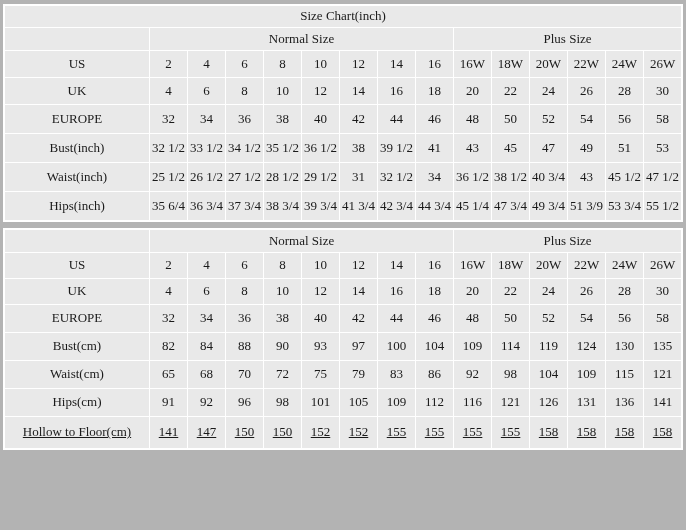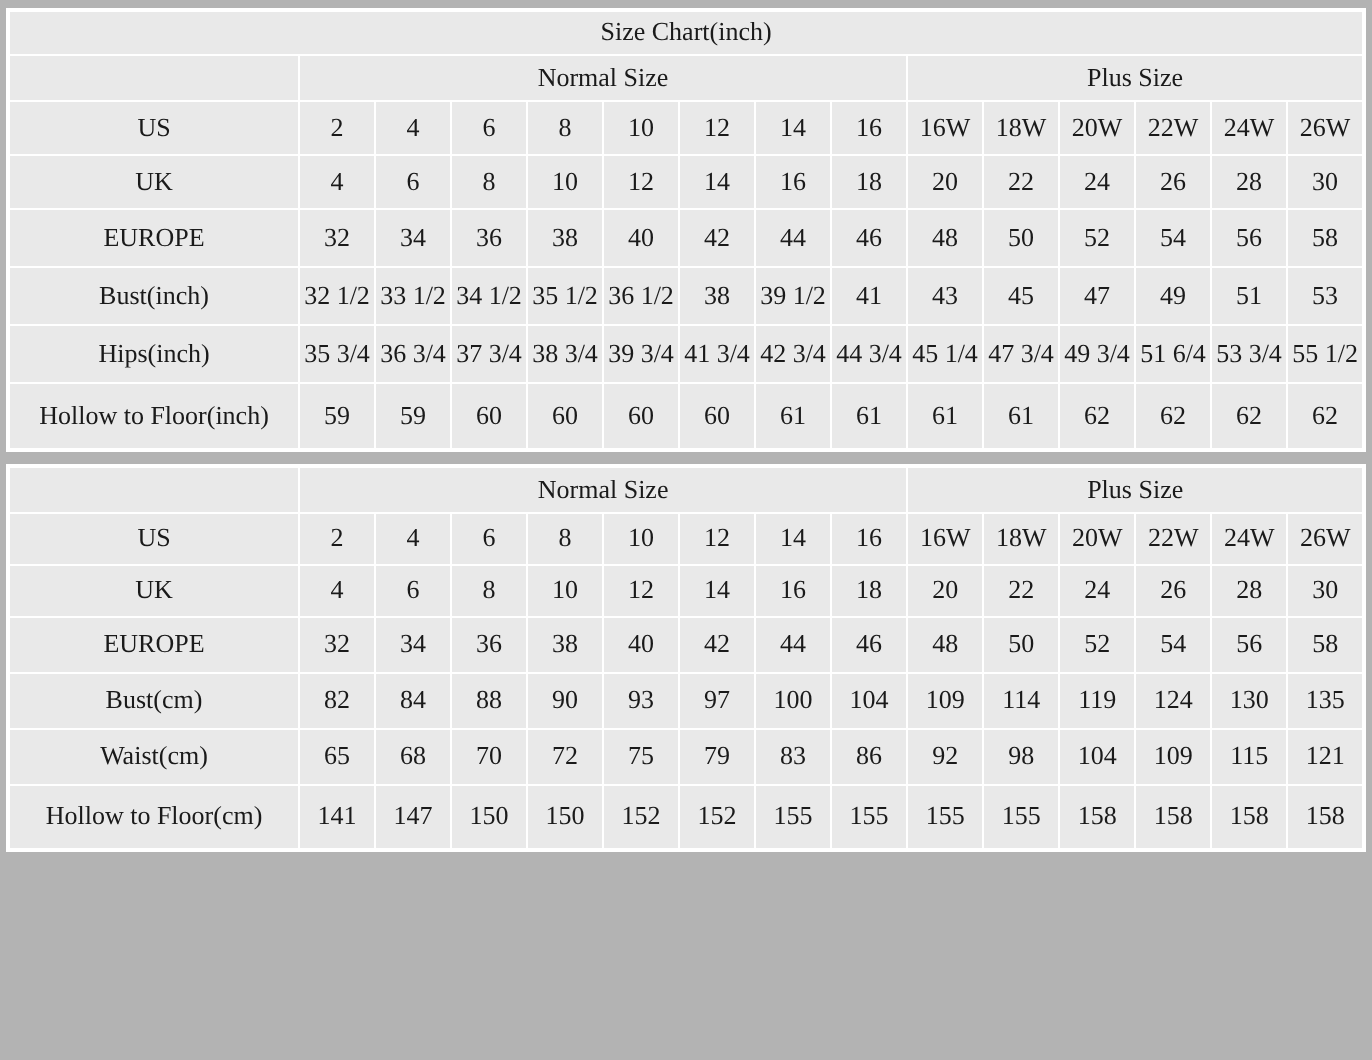--- a/index.html
+++ b/index.html
@@ -60,21 +60,21 @@
     background: #e9e9e9;
   }
   .val {
     font-size: 12.5px;
   }
   .r-head td { height: 26px; font-family: Liberation Serif, serif; }
   .r-data td { height: 28px; }
   .r-tall td { height: 32px; }
   .cm .r-head td { height: 25px; }
   .cm .r-data td { height: 27px; }
-  .cm .r-tall td { height: 31px; }
+  .cm .r-tall td { height: 31px; text-decoration: underline; }
 </style>
 </head>
 <body>
 
 <div class="page">
 
   <div class="chart-block inch">
     <table class="size-table">
       <colgroup>
         <col style="width:145px">
@@ -155,56 +155,56 @@
           <td class="val">39 1/2</td>
           <td class="val">41</td>
           <td class="val">43</td>
           <td class="val">45</td>
           <td class="val">47</td>
           <td class="val">49</td>
           <td class="val">51</td>
           <td class="val">53</td>
         </tr>
 
+        <tr class="r-data">
+          <td class="rowlabel">Waist(inch)</td>
+          <td class="val">25 1/2</td>
+          <td class="val">26 1/2</td>
+          <td class="val">27 1/2</td>
+          <td class="val">28 1/2</td>
+          <td class="val">29 1/2</td>
+          <td class="val">31</td>
+          <td class="val">32 1/2</td>
+          <td class="val">34</td>
+          <td class="val">36 1/2</td>
+          <td class="val">38 1/2</td>
+          <td class="val">40 3/4</td>
+          <td class="val">43</td>
+          <td class="val">45 1/2</td>
+          <td class="val">47 1/2</td>
+        </tr>
 
         <tr class="r-data">
           <td class="rowlabel">Hips(inch)</td>
-          <td class="val">35 3/4</td>
+          <td class="val">35 6/4</td>
           <td class="val">36 3/4</td>
           <td class="val">37 3/4</td>
           <td class="val">38 3/4</td>
           <td class="val">39 3/4</td>
           <td class="val">41 3/4</td>
           <td class="val">42 3/4</td>
           <td class="val">44 3/4</td>
           <td class="val">45 1/4</td>
           <td class="val">47 3/4</td>
           <td class="val">49 3/4</td>
-          <td class="val">51 6/4</td>
+          <td class="val">51 3/9</td>
           <td class="val">53 3/4</td>
           <td class="val">55 1/2</td>
         </tr>
 
-        <tr class="r-tall">
-          <td class="rowlabel">Hollow to Floor(inch)</td>
-          <td class="val">59</td>
-          <td class="val">59</td>
-          <td class="val">60</td>
-          <td class="val">60</td>
-          <td class="val">60</td>
-          <td class="val">60</td>
-          <td class="val">61</td>
-          <td class="val">61</td>
-          <td class="val">61</td>
-          <td class="val">61</td>
-          <td class="val">62</td>
-          <td class="val">62</td>
-          <td class="val">62</td>
-          <td class="val">62</td>
-        </tr>
       </tbody>
     </table>
   </div>
 
   <div class="chart-block cm">
     <table class="size-table">
       <colgroup>
         <col style="width:145px">
         <col span="14" style="width:38px">
       </colgroup>
@@ -298,20 +298,37 @@
           <td class="val">83</td>
           <td class="val">86</td>
           <td class="val">92</td>
           <td class="val">98</td>
           <td class="val">104</td>
           <td class="val">109</td>
           <td class="val">115</td>
           <td class="val">121</td>
         </tr>
 
+        <tr class="r-data">
+          <td class="rowlabel">Hips(cm)</td>
+          <td class="val">91</td>
+          <td class="val">92</td>
+          <td class="val">96</td>
+          <td class="val">98</td>
+          <td class="val">101</td>
+          <td class="val">105</td>
+          <td class="val">109</td>
+          <td class="val">112</td>
+          <td class="val">116</td>
+          <td class="val">121</td>
+          <td class="val">126</td>
+          <td class="val">131</td>
+          <td class="val">136</td>
+          <td class="val">141</td>
+        </tr>
 
         <tr class="r-tall">
           <td class="rowlabel">Hollow to Floor(cm)</td>
           <td class="val">141</td>
           <td class="val">147</td>
           <td class="val">150</td>
           <td class="val">150</td>
           <td class="val">152</td>
           <td class="val">152</td>
           <td class="val">155</td>

